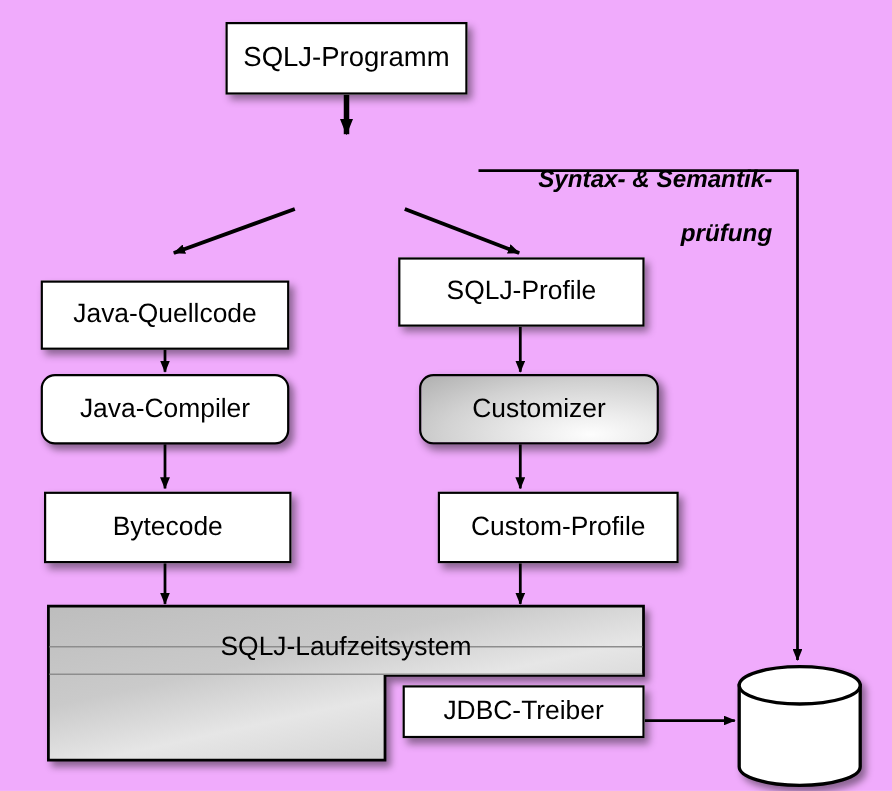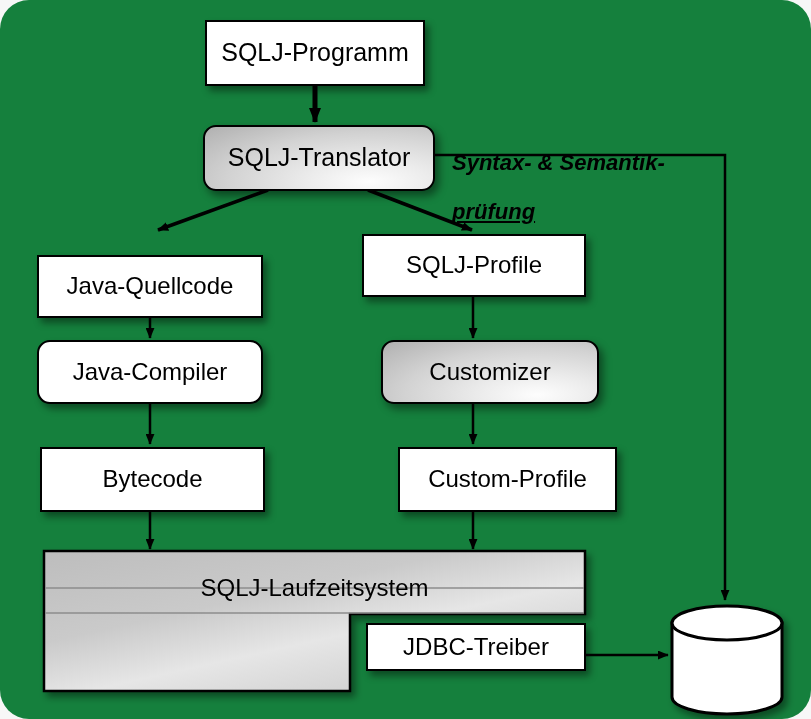--- a/index.html
+++ b/index.html
@@ -4,24 +4,23 @@
 <style>
   html, body {
     margin: 0;
     padding: 0;
     background: #f7f7f7;
   }
   #canvas {
     position: relative;
     width: 811px;
     height: 719px;
-    background: #15803d;
+    background: #f0abfc;
     font-family: "Liberation Sans", sans-serif;
     overflow: hidden;
-    border-radius: 29px;
   }
   #svg-layer {
     position: absolute;
     left: 0;
     top: 0;
     width: 811px;
     height: 719px;
   }
   .node {
     position: absolute;
@@ -48,21 +47,21 @@
   }
   .label {
     display: block;
     white-space: nowrap;
   }
   .annot {
     position: absolute;
     font-style: italic;
     font-weight: bold;
     color: #000;
-    text-align: left;
+    text-align: right;
     line-height: 1.12;
     z-index: 4;
     white-space: pre-line;
   }
   .runtime-wrap {
     position: absolute;
     z-index: 2;
   }
   .jdbc-box { z-index: 5; }
 </style>
@@ -121,27 +120,24 @@
     <g filter="url(#softshadow)">
       <path d="M672,623 L672,697 A55,17 0 0 0 782,697 L782,623 Z" fill="#ffffff" stroke="#000" stroke-width="3"></path>
       <ellipse cx="727" cy="623" rx="55" ry="17" fill="#ffffff" stroke="#000" stroke-width="3"></ellipse>
     </g>
   </svg>
 
   <div class="node node-white node-sharp" style="left:205px; top:20px; width:220px; height:66px; font-size:25px;">
     <span class="label">SQLJ-Programm</span>
   </div>
 
-  <div class="node node-grad node-round" style="left:203px; top:125px; width:232px; height:66px; font-size:25px;">
-    <span class="label">SQLJ-Translator</span>
-  </div>
 
   <div class="annot" style="left:452px; top:126px; width:250px; font-size:22px;">
     <span style="display:block;">Syntax- &amp; Semantik-</span>
-    <span style="display:block;text-decoration:underline;">prüfung</span>
+    <span style="display:block;">prüfung</span>
   </div>
 
   <div class="node node-white node-sharp" style="left:37px; top:234px; width:226px; height:63px; font-size:24px;margin-top:21px;">
     <span class="label">Java-Quellcode</span>
   </div>
 
   <div class="node node-white node-sharp" style="left:362px; top:234px; width:224px; height:63px; font-size:24px;">
     <span class="label">SQLJ-Profile</span>
   </div>
 

